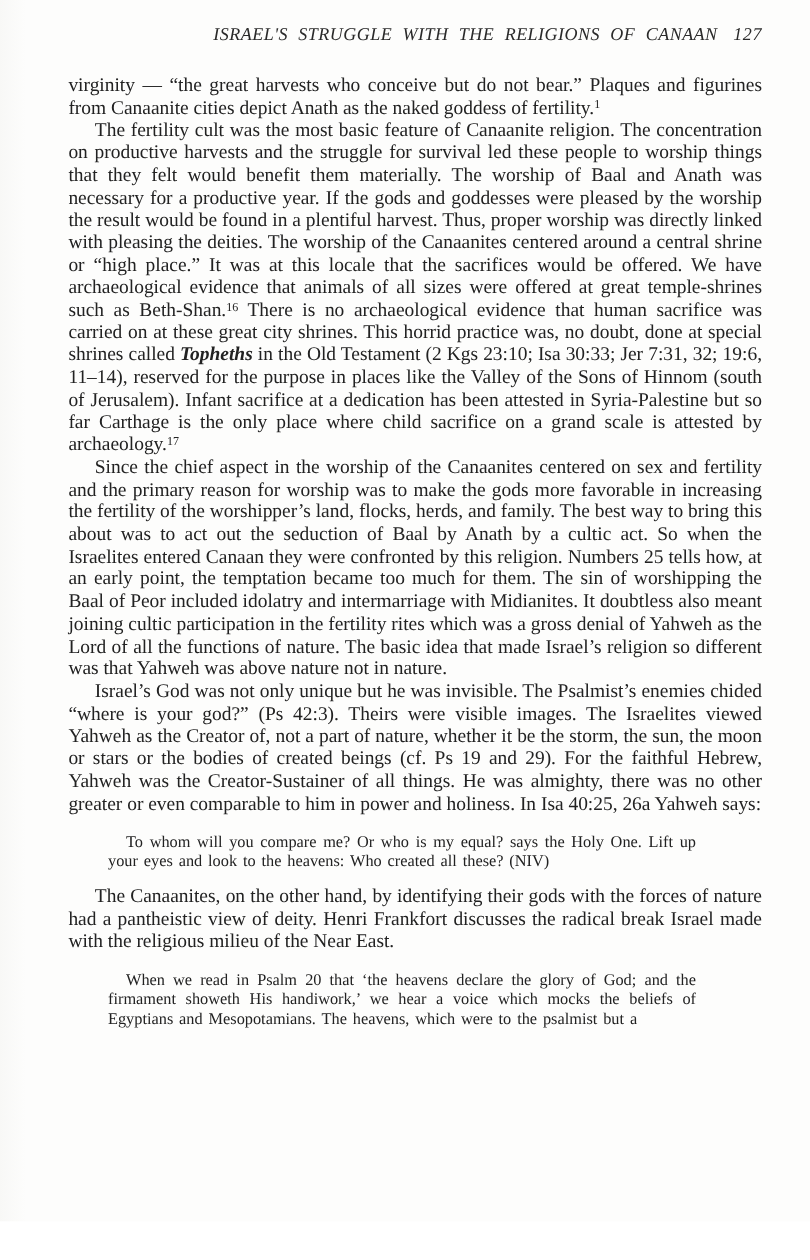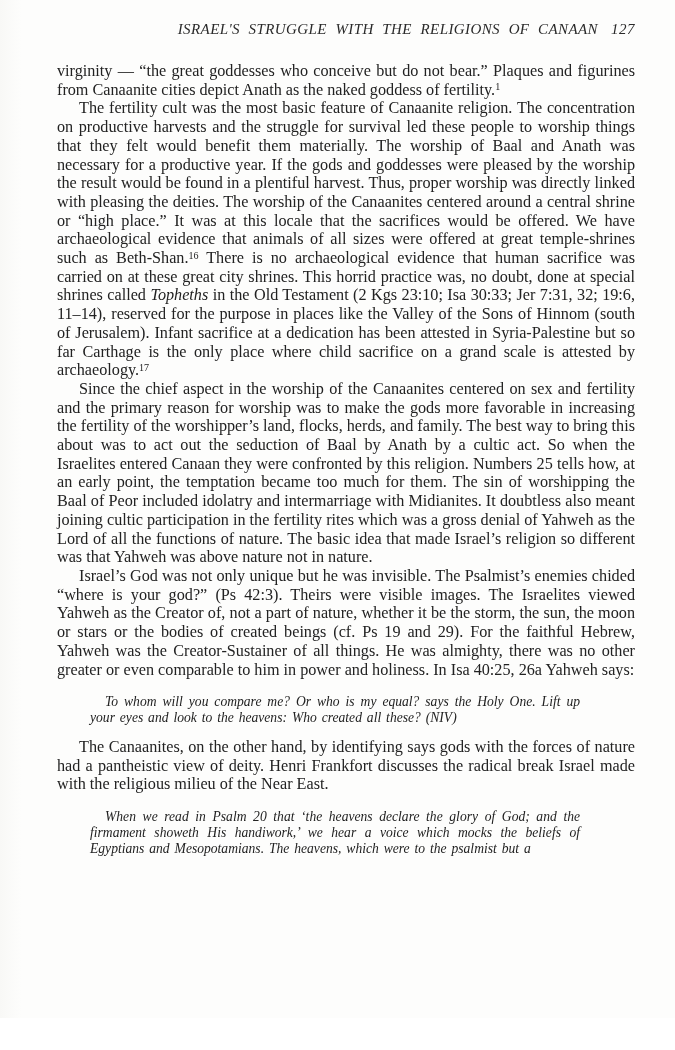--- a/index.html
+++ b/index.html
@@ -50,31 +50,31 @@
   .para.no-indent {
     text-indent: 0;
   }
   .blockquote {
     margin: 15px 55px 12px 33px;
     font-size: 13.6px;
     line-height: 15.8px;
     text-indent: 15px;
     text-align: justify;
     word-spacing: 1.5px;
-    font-style: italic;
   }
   .body-text sup {
     font-size: 0.62em;
     line-height: 0;
     position: relative;
     top: -0.45em;
     vertical-align: baseline;
   }
   .it {
     font-style: italic;
+    font-weight: bold;
   }
   .smudge {
     position: absolute;
     left: 272px;
     top: 1044px;
     width: 88px;
     height: 3px;
     border-radius: 2px;
     background: #bdbdba;
     opacity: 0.55;
@@ -95,25 +95,25 @@
 </head>
 <body>
 
 <div class="page">
 
   <div class="running-head">
     <span class="head-title">ISRAEL'S STRUGGLE WITH THE RELIGIONS OF CANAAN</span><span class="head-page">127</span>
   </div>
 
   <div class="body-text">
-    <p class="para no-indent"><span>virginity — “the great goddesses who conceive but do not bear.” Plaques and figurines from Canaanite cities depict Anath as the naked goddess of fertility.</span><sup>1</sup></p>
+    <p class="para no-indent"><span>virginity — “the great harvests who conceive but do not bear.” Plaques and figurines from Canaanite cities depict Anath as the naked goddess of fertility.</span><sup>1</sup></p>
     <p class="para"><span>The fertility cult was the most basic feature of Canaanite religion. The concentration on productive harvests and the struggle for survival led these people to worship things that they felt would benefit them materially. The worship of Baal and Anath was necessary for a productive year. If the gods and goddesses were pleased by the worship the result would be found in a plentiful harvest. Thus, proper worship was directly linked with pleasing the deities. The worship of the Canaanites centered around a central shrine or “high place.” It was at this locale that the sacrifices would be offered. We have archaeological evidence that animals of all sizes were offered at great temple-shrines such as Beth-Shan.</span><sup>16</sup><span> There is no archaeological evidence that human sacrifice was carried on at these great city shrines. This horrid practice was, no doubt, done at special shrines called </span><span class="it">Topheths</span><span> in the Old Testament (2 Kgs 23:10; Isa 30:33; Jer 7:31, 32; 19:6, 11–14), reserved for the purpose in places like the Valley of the Sons of Hinnom (south of Jerusalem). Infant sacrifice at a dedication has been attested in Syria-Palestine but so far Carthage is the only place where child sacrifice on a grand scale is attested by archaeology.</span><sup>17</sup></p>
     <p class="para"><span>Since the chief aspect in the worship of the Canaanites centered on sex and fertility and the primary reason for worship was to make the gods more favorable in increasing the fertility of the worshipper’s land, flocks, herds, and family. The best way to bring this about was to act out the seduction of Baal by Anath by a cultic act. So when the Israelites entered Canaan they were confronted by this religion. Numbers 25 tells how, at an early point, the temptation became too much for them. The sin of worshipping the Baal of Peor included idolatry and intermarriage with Midianites. It doubtless also meant joining cultic participation in the fertility rites which was a gross denial of Yahweh as the Lord of all the functions of nature. The basic idea that made Israel’s religion so different was that Yahweh was above nature not in nature.</span></p>
     <p class="para"><span>Israel’s God was not only unique but he was invisible. The Psalmist’s enemies chided “where is your god?” (Ps 42:3). Theirs were visible images. The Israelites viewed Yahweh as the Creator of, not a part of nature, whether it be the storm, the sun, the moon or stars or the bodies of created beings (cf. Ps 19 and 29). For the faithful Hebrew, Yahweh was the Creator-Sustainer of all things. He was almighty, there was no other greater or even comparable to him in power and holiness. In Isa 40:25, 26a Yahweh says:</span></p>
     <div class="blockquote"><span>To whom will you compare me? Or who is my equal? says the Holy One. Lift up your eyes and look to the heavens: Who created all these? (NIV)</span></div>
-    <p class="para"><span>The Canaanites, on the other hand, by identifying says gods with the forces of nature had a pantheistic view of deity. Henri Frankfort discusses the radical break Israel made with the religious milieu of the Near East.</span></p>
+    <p class="para"><span>The Canaanites, on the other hand, by identifying their gods with the forces of nature had a pantheistic view of deity. Henri Frankfort discusses the radical break Israel made with the religious milieu of the Near East.</span></p>
     <div class="blockquote"><span>When we read in Psalm 20 that ‘the heavens declare the glory of God; and the firmament showeth His handiwork,’ we hear a voice which mocks the beliefs of Egyptians and Mesopotamians. The heavens, which were to the psalmist but a</span></div>
   </div>
 
   <div class="smudge"></div>
   <div class="smudge-2"></div>
 
 </div>
 
 </body></html>

